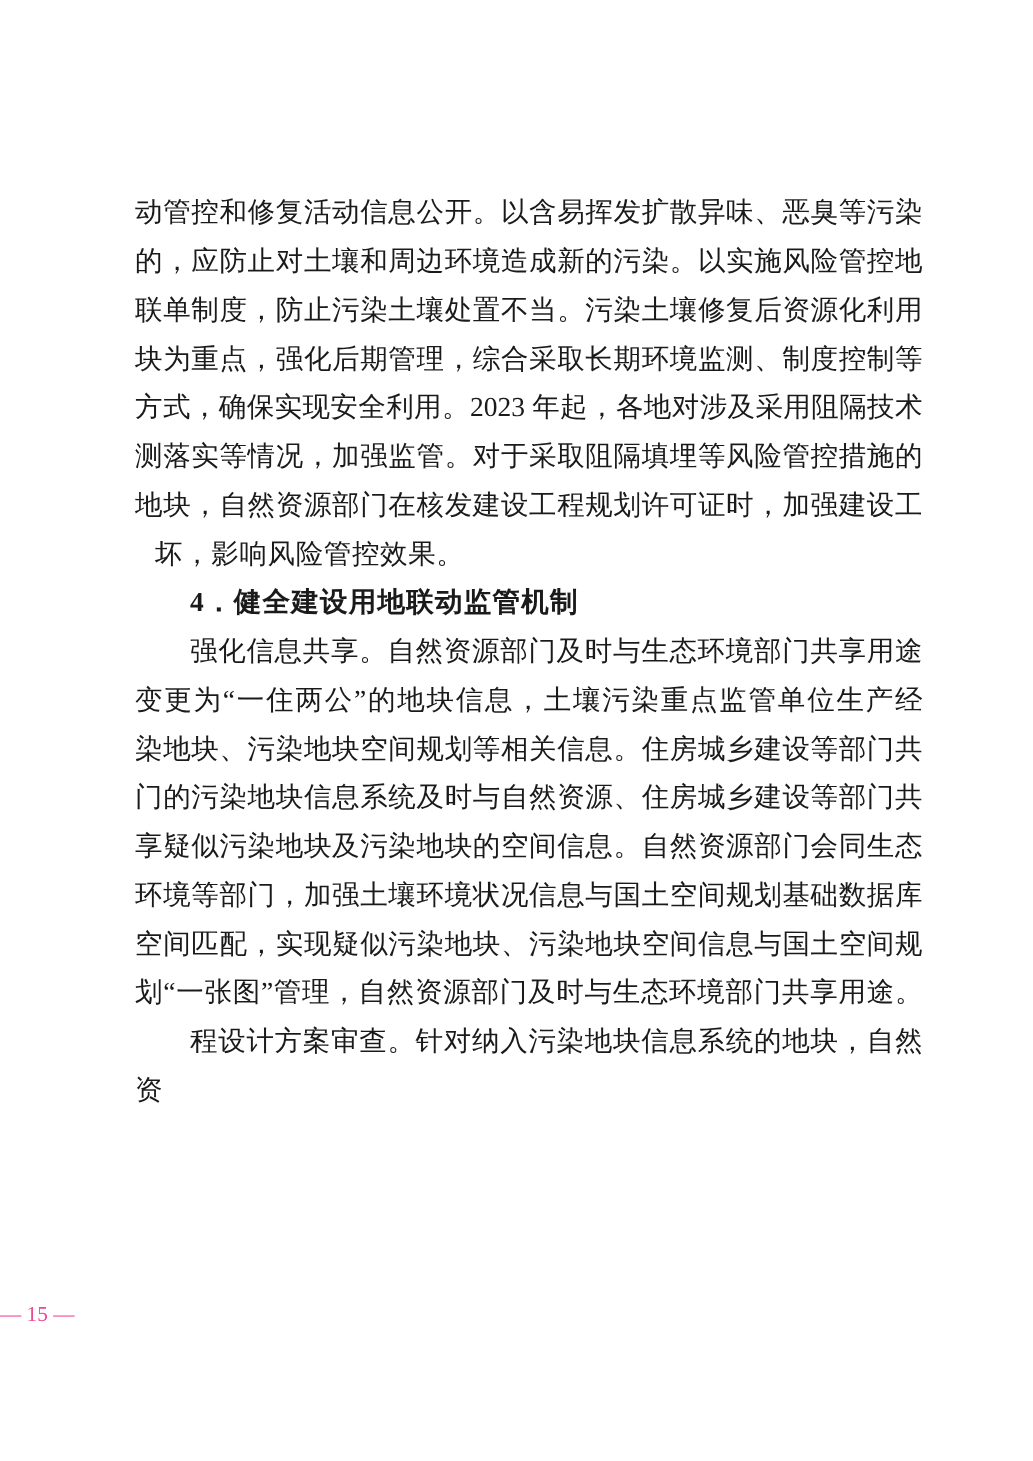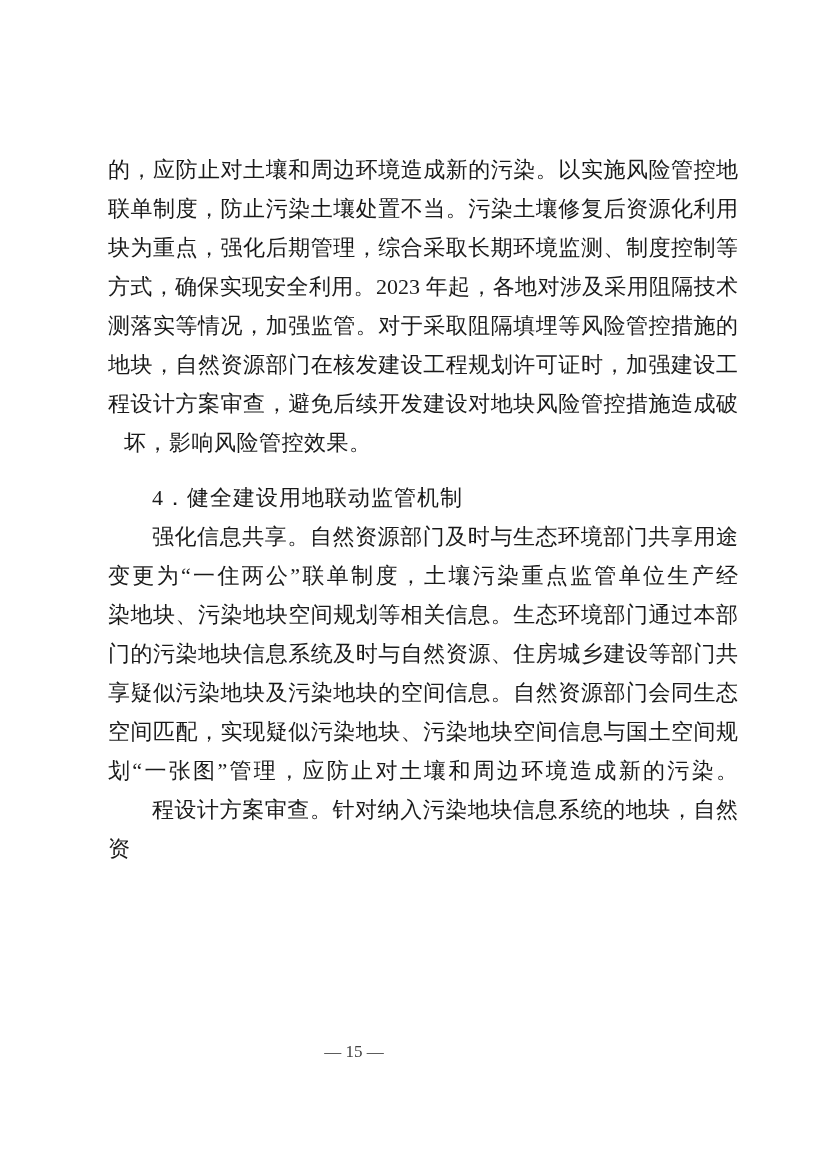--- a/index.html
+++ b/index.html
@@ -25,62 +25,62 @@
     white-space:nowrap;
   }
   .j {
     text-align:justify;
     text-align-last:justify;
     text-justify:inter-character;
     white-space:normal;
   }
   .indent { text-indent:44px; }
   .heading {
-    font-weight:normal;
+    font-weight:bold;
     text-indent:44px;
     letter-spacing:1px;
-    margin-top:16px;
   }
   .plain { letter-spacing:0.5px;margin-left:16px; }
   .bold { font-weight:normal; }
   .footer {
     position:absolute;
     left:0; top:1040px;
     width:708px;
-    text-align:center;
+    text-align:left;
     font-size:17px;
     line-height:24px;
-    color:#404040;
+    color:#ec4899;
   }
 </style>
 </head>
 <body>
 
 <div class="page">
   <div class="text-block">
 
+    <div class="line j">动管控和修复活动信息公开。以含易挥发扩散异味、恶臭等污染</div>
     <div class="line j">的，应防止对土壤和周边环境造成新的污染。以实施风险管控地</div>
     <div class="line j">联单制度，防止污染土壤处置不当。污染土壤修复后资源化利用</div>
     <div class="line j">块为重点，强化后期管理，综合采取长期环境监测、制度控制等</div>
     <div class="line j">方式，确保实现安全利用。2023 年起，各地对涉及采用阻隔技术</div>
     <div class="line j">测落实等情况，加强监管。对于采取阻隔填埋等风险管控措施的</div>
     <div class="line j">地块，自然资源部门在核发建设工程规划许可证时，加强建设工</div>
-    <div class="line j">程设计方案审查，避免后续开发建设对地块风险管控措施造成破</div>
     <div class="line plain">坏，影响风险管控效果。</div>
 
     <div class="line heading">4．健全建设用地联动监管机制</div>
 
     <div class="line j indent"><span class="bold">强化信息共享。</span><span>自然资源部门及时与生态环境部门共享用途</span></div>
 
-    <div class="line j">变更为“一住两公”联单制度，土壤污染重点监管单位生产经</div>
-    <div class="line j">染地块、污染地块空间规划等相关信息。生态环境部门通过本部</div>
+    <div class="line j">变更为“一住两公”的地块信息，土壤污染重点监管单位生产经</div>
+    <div class="line j">染地块、污染地块空间规划等相关信息。住房城乡建设等部门共</div>
     <div class="line j">门的污染地块信息系统及时与自然资源、住房城乡建设等部门共</div>
     <div class="line j">享疑似污染地块及污染地块的空间信息。自然资源部门会同生态</div>
+    <div class="line j">环境等部门，加强土壤环境状况信息与国土空间规划基础数据库</div>
     <div class="line j">空间匹配，实现疑似污染地块、污染地块空间信息与国土空间规</div>
-    <div class="line j">划“一张图”管理，应防止对土壤和周边环境造成新的污染。</div>
+    <div class="line j">划“一张图”管理，自然资源部门及时与生态环境部门共享用途。</div>
 
     <div class="line j indent"><span class="bold">程设计方案审查。</span><span>针对纳入污染地块信息系统的地块，自然资</span></div>
 
   </div>
 
   <div class="footer">
     <span>—  15  —</span>
   </div>
 </div>
 

